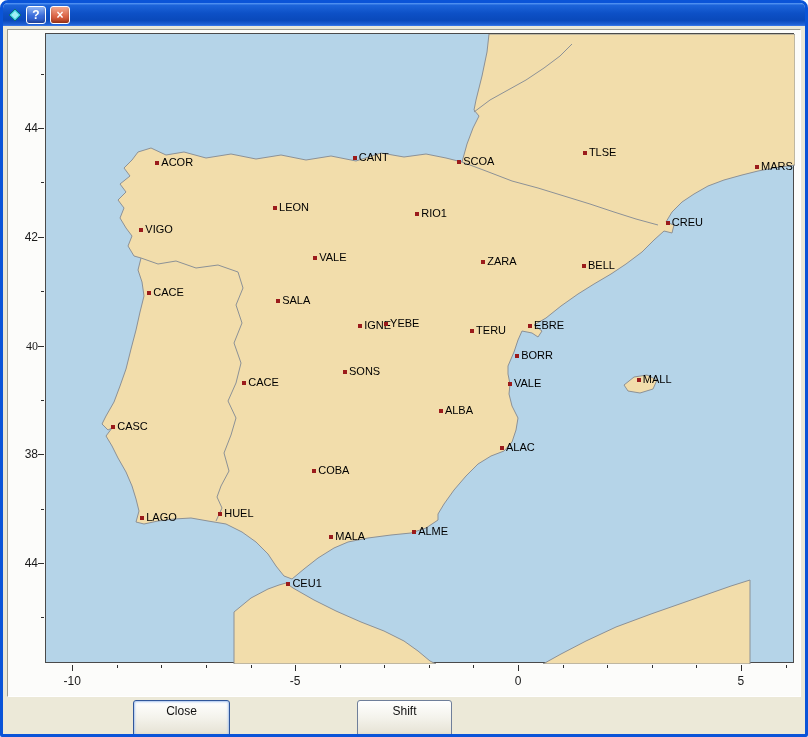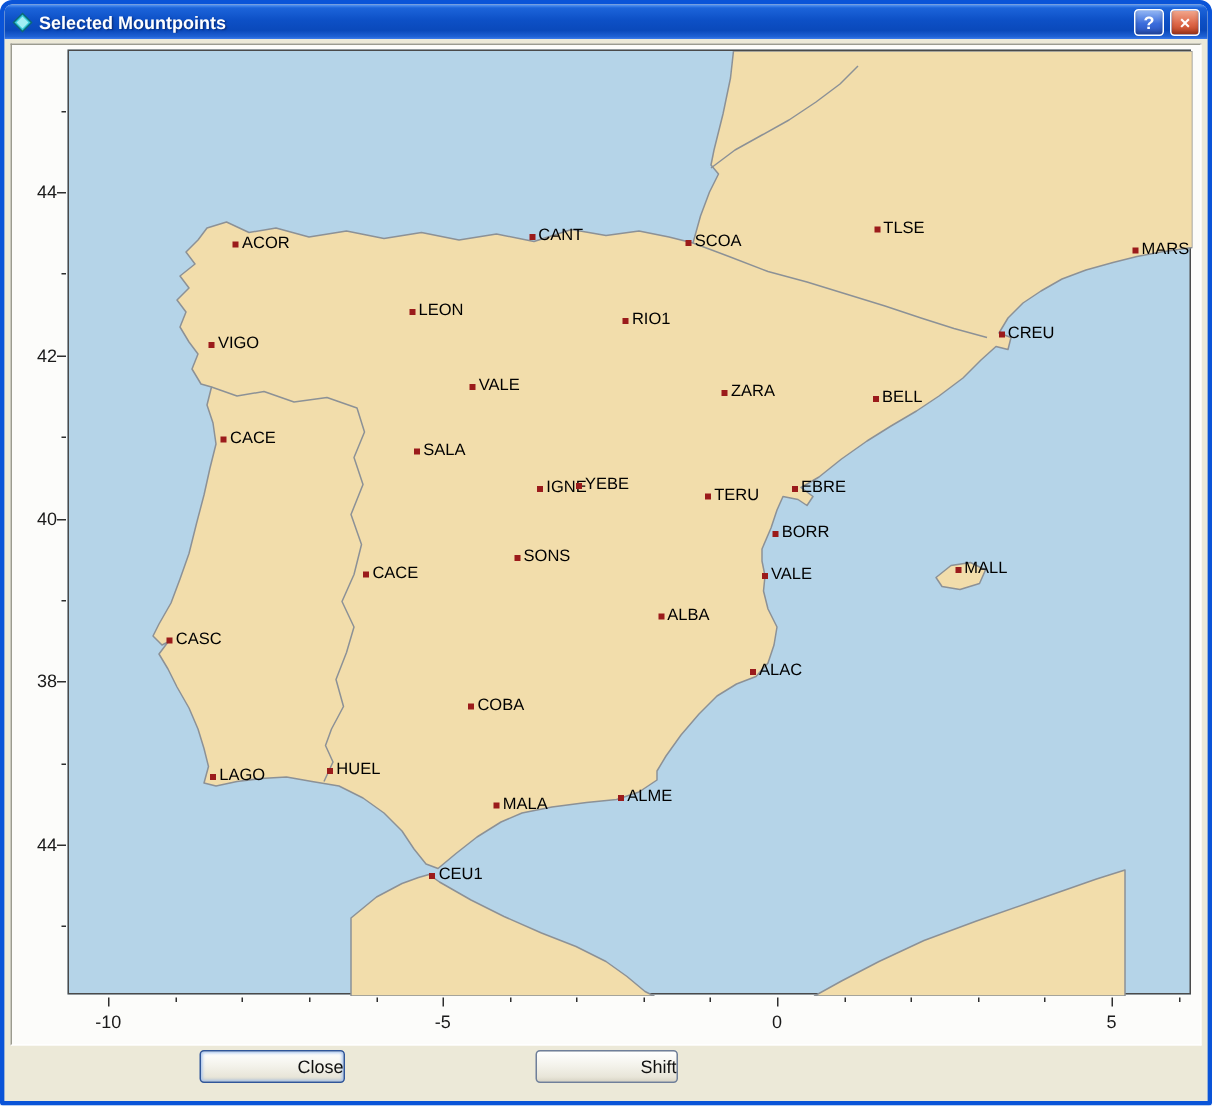--- a/index.html
+++ b/index.html
@@ -42,39 +42,38 @@
   .land{fill:var(--land,#f2ddab);stroke:var(--coast,#8c9196);stroke-width:1;stroke-linejoin:round;}
   .borderline{fill:none;stroke:var(--coast,#8c9196);stroke-width:1;stroke-linejoin:round;}
   .station{position:absolute;font-size:11px;color:#000;}
   .station .sq{position:absolute;left:-2px;top:-2px;width:4px;height:4px;background:var(--marker,#9b1b1b);}
   .station .lbl{position:absolute;left:4px;top:-7px;white-space:nowrap;}
   .tick{position:absolute;background:#2e2e2e;}
   .tick-label{position:absolute;font-size:12px;color:#1a1a1a;}
   .xlab{transform:translateX(-50%);}
   .ylab{width:26px;text-align:right;transform:translateY(-50%);}
   .btn{
-    position:absolute;top:674px;height:22px;
-    font-size:12px;color:#111;text-align:right;line-height:20px;
+    position:absolute;top:674px;height:38px;
+    font-size:12px;color:#111;text-align:center;line-height:20px;
     background:linear-gradient(180deg,#ffffff,#f4f3ec 45%,#e8e5d8 85%,#d8d4c5);
     border:1px solid #6f7f9a;border-radius:3px;cursor:default;
   }
   .btn.default{border-color:#30569a;box-shadow:inset 0 0 2px 1px #a8c4ee;}
 </style>
 </head>
 <body>
 
 <div class="window">
   <div class="titlebar">
     <span class="app-icon">
       <svg width="14" height="14" viewBox="0 0 14 14">
         <polygon points="7,1 13,7 7,13 1,7" fill="#35c8d8" stroke="#0a6a78" stroke-width="1"></polygon>
         <polygon points="7,3 11,7 7,11 3,7" fill="#9feef5"></polygon>
       </svg>
     </span>
-    <span class="title-text">Selected Mountpoints</span>
     <span class="tbtn help">?</span>
     <span class="tbtn close">×</span>
   </div>
 
   <div class="client">
     <div class="plot-panel">
       <div class="map-area">
         <svg width="749" height="630" viewBox="0 0 749 630" preserveAspectRatio="none">
 
           <polygon class="land" points="
@@ -267,21 +266,21 @@
         <div class="tick-label xlab" style="left: 732.946px; top: 644px;">5</div>
         <div class="tick" style="left: 777.529px; top: 635px; width: 1px; height: 3px;"></div>
         <div class="tick" style="left: 33px; top: 587.34px; width: 3px; height: 1px;"></div>
         <div class="tick" style="left: 30px; top: 532.983px; width: 6px; height: 1px;"></div>
         <div class="tick-label ylab" style="left: 4px; top: 532.983px;">44</div>
         <div class="tick" style="left: 33px; top: 478.626px; width: 3px; height: 1px;"></div>
         <div class="tick" style="left: 30px; top: 424.268px; width: 6px; height: 1px;"></div>
         <div class="tick-label ylab" style="left: 4px; top: 424.268px;">38</div>
         <div class="tick" style="left: 33px; top: 369.911px; width: 3px; height: 1px;"></div>
         <div class="tick" style="left: 30px; top: 315.554px; width: 6px; height: 1px;"></div>
-        <div class="tick-label ylab" style="left: 4px; top: 315.554px;">40</div>
+        <div class="tick-label ylab" style="left: 4px; top: 315.554px; font-family: Liberation Serif, serif;">40</div>
         <div class="tick" style="left: 33px; top: 261.197px; width: 3px; height: 1px;"></div>
         <div class="tick" style="left: 30px; top: 206.84px; width: 6px; height: 1px;"></div>
         <div class="tick-label ylab" style="left: 4px; top: 206.84px;">42</div>
         <div class="tick" style="left: 33px; top: 152.482px; width: 3px; height: 1px;"></div>
         <div class="tick" style="left: 30px; top: 98.1251px; width: 6px; height: 1px;"></div>
         <div class="tick-label ylab" style="left: 4px; top: 98.1251px;">44</div>
         <div class="tick" style="left: 33px; top: 43.7679px; width: 3px; height: 1px;"></div>
       </div>
 
     <div class="btn default" style="left:130px;width:97px;">Close</div>

